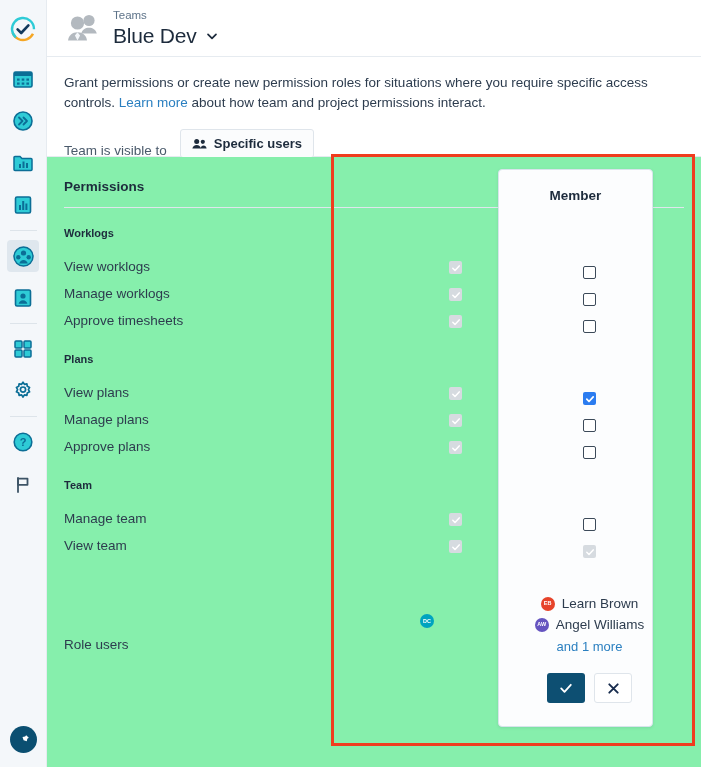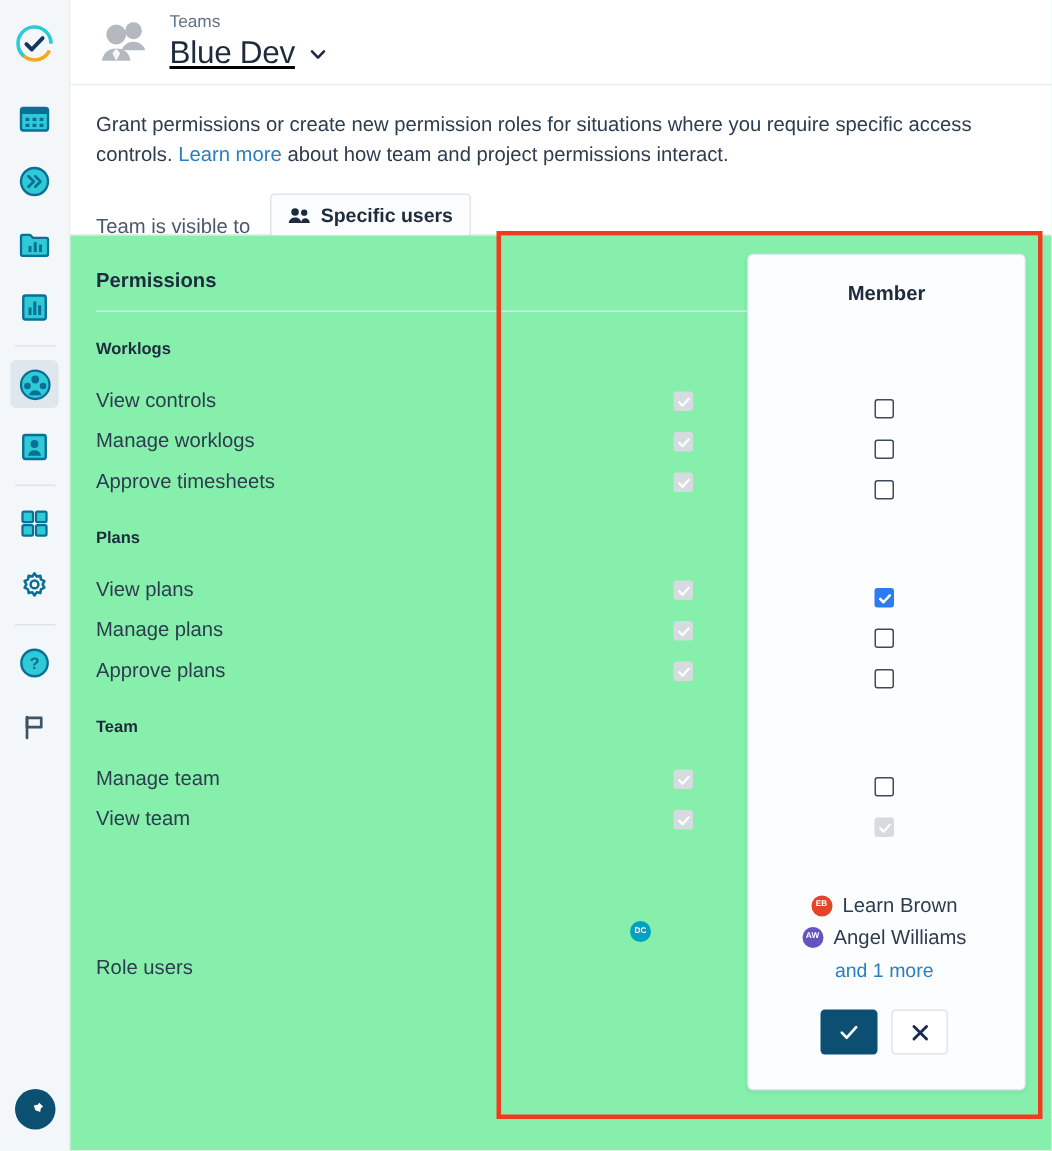--- a/index.html
+++ b/index.html
@@ -37,21 +37,21 @@
     position: absolute; left: 47px; top: 0; width: 654px; height: 57px;
     border-bottom: 1px solid #e6ebf0; background: #fff;
     display: flex; align-items: center; padding-left: 17px;
   }
   .team-avatar { width: 38px; height: 32px; margin-right: 11px; flex: 0 0 auto; }
   .hdr-text { display: flex; flex-direction: column; justify-content: center; }
   .crumb {
     font-size: 11.5px; color: #5e7389; line-height: 14px; cursor: pointer;
     margin-bottom: 1px;
   }
-  .title-row { display: flex; align-items: center; text-decoration: underline; }
+  .title-row { display: flex; align-items: center; }
   .page-title {
     font-size: 21px; color: #1d2b3c; line-height: 25px; letter-spacing: -0.2px;
   }
   .chev { margin-left: 8px; display: inline-flex; }
 
   
   .descwrap {
     position: absolute; left: 47px; top: 57px; width: 654px; height: 100px;
     border-bottom: 1px solid #e6ebf0; background: #fff; padding: 16px 17px 0 17px;
   }
@@ -103,21 +103,21 @@
   }
   .cb.empty {
     border: 1.5px solid #3c4a59; background: #fff;
   }
   .cb.checked {
     background: #2b7cf0; display: flex; align-items: center; justify-content: center;
   }
 
   
   .membercard {
-    position: absolute; left: 451px; top: 12px; width: 186px; height: 558px;
+    position: absolute; left: 451px; top: 12px; width: 155px; height: 558px;
     background: #fcfdfe; border: 1px solid #d8e4ec; border-radius: 4px;
     box-shadow: 0 1px 3px rgba(30,50,70,0.10);
   }
   .membercard .mhdr {
     text-align: center; font-size: 13.5px; font-weight: bold; color: #1d2b3c;
     margin-top: 18px;
   }
 
   
   .userline {
@@ -335,21 +335,21 @@
     </div>
   </div>
 
   <div class="grid">
 
     <div class="hdrcell hdr-perm">Permissions</div>
     <div class="hrule"></div>
 
     <div class="sect" style="top:70px">Worklogs</div>
 
-    <div class="prow" style="top:102px">View controls</div>
+    <div class="prow" style="top:102px">View worklogs</div>
     <div class="cb disabled-checked" style="left:402px; top:104px">
       <svg width="10" height="10" viewBox="0 0 10 10">
           <path d="M1.8 5.2l2.2 2.3 4.2-4.6" fill="none" stroke="#fff" stroke-width="1.5" stroke-linecap="round" stroke-linejoin="round"></path>
         </svg>
     </div>
 
     <div class="prow" style="top:129px">Manage worklogs</div>
     <div class="cb disabled-checked" style="left:402px; top:131px">
       <svg width="10" height="10" viewBox="0 0 10 10">
           <path d="M1.8 5.2l2.2 2.3 4.2-4.6" fill="none" stroke="#fff" stroke-width="1.5" stroke-linecap="round" stroke-linejoin="round"></path>

